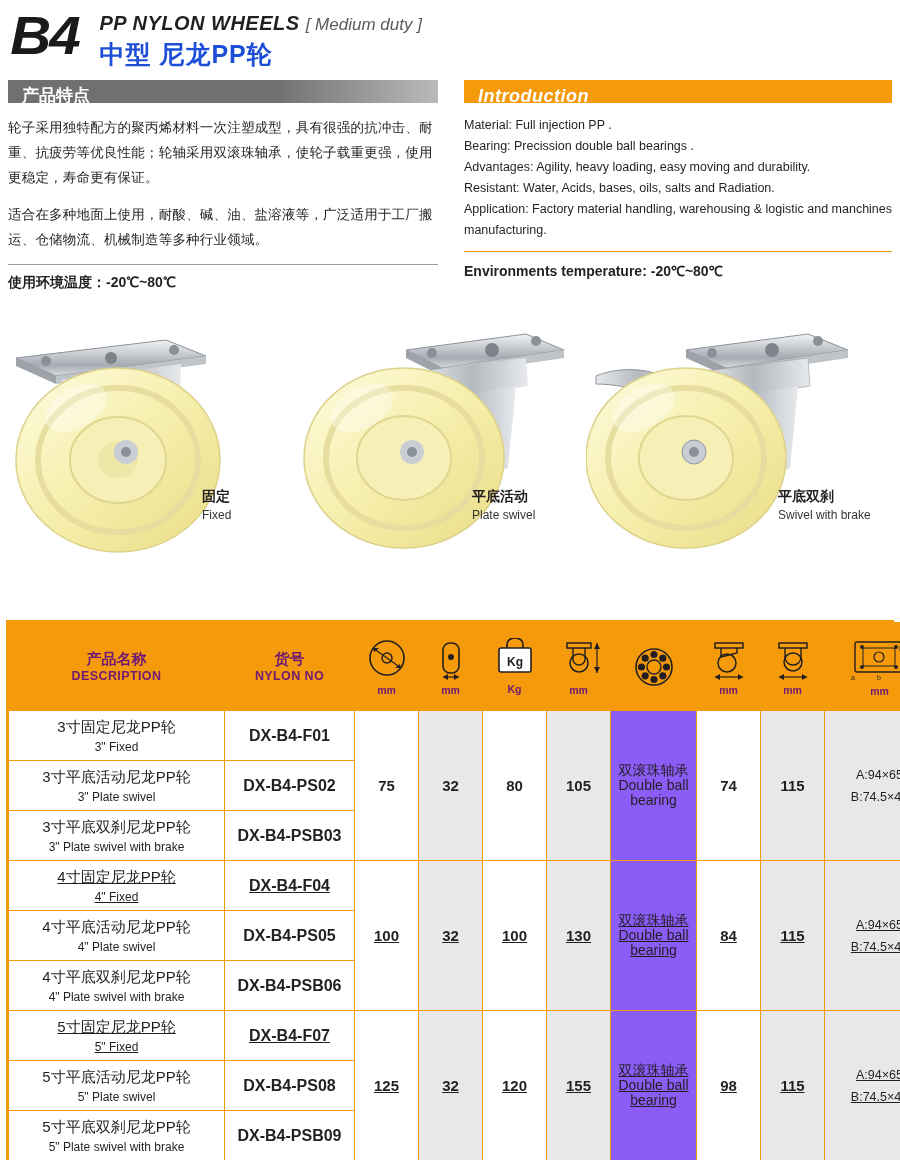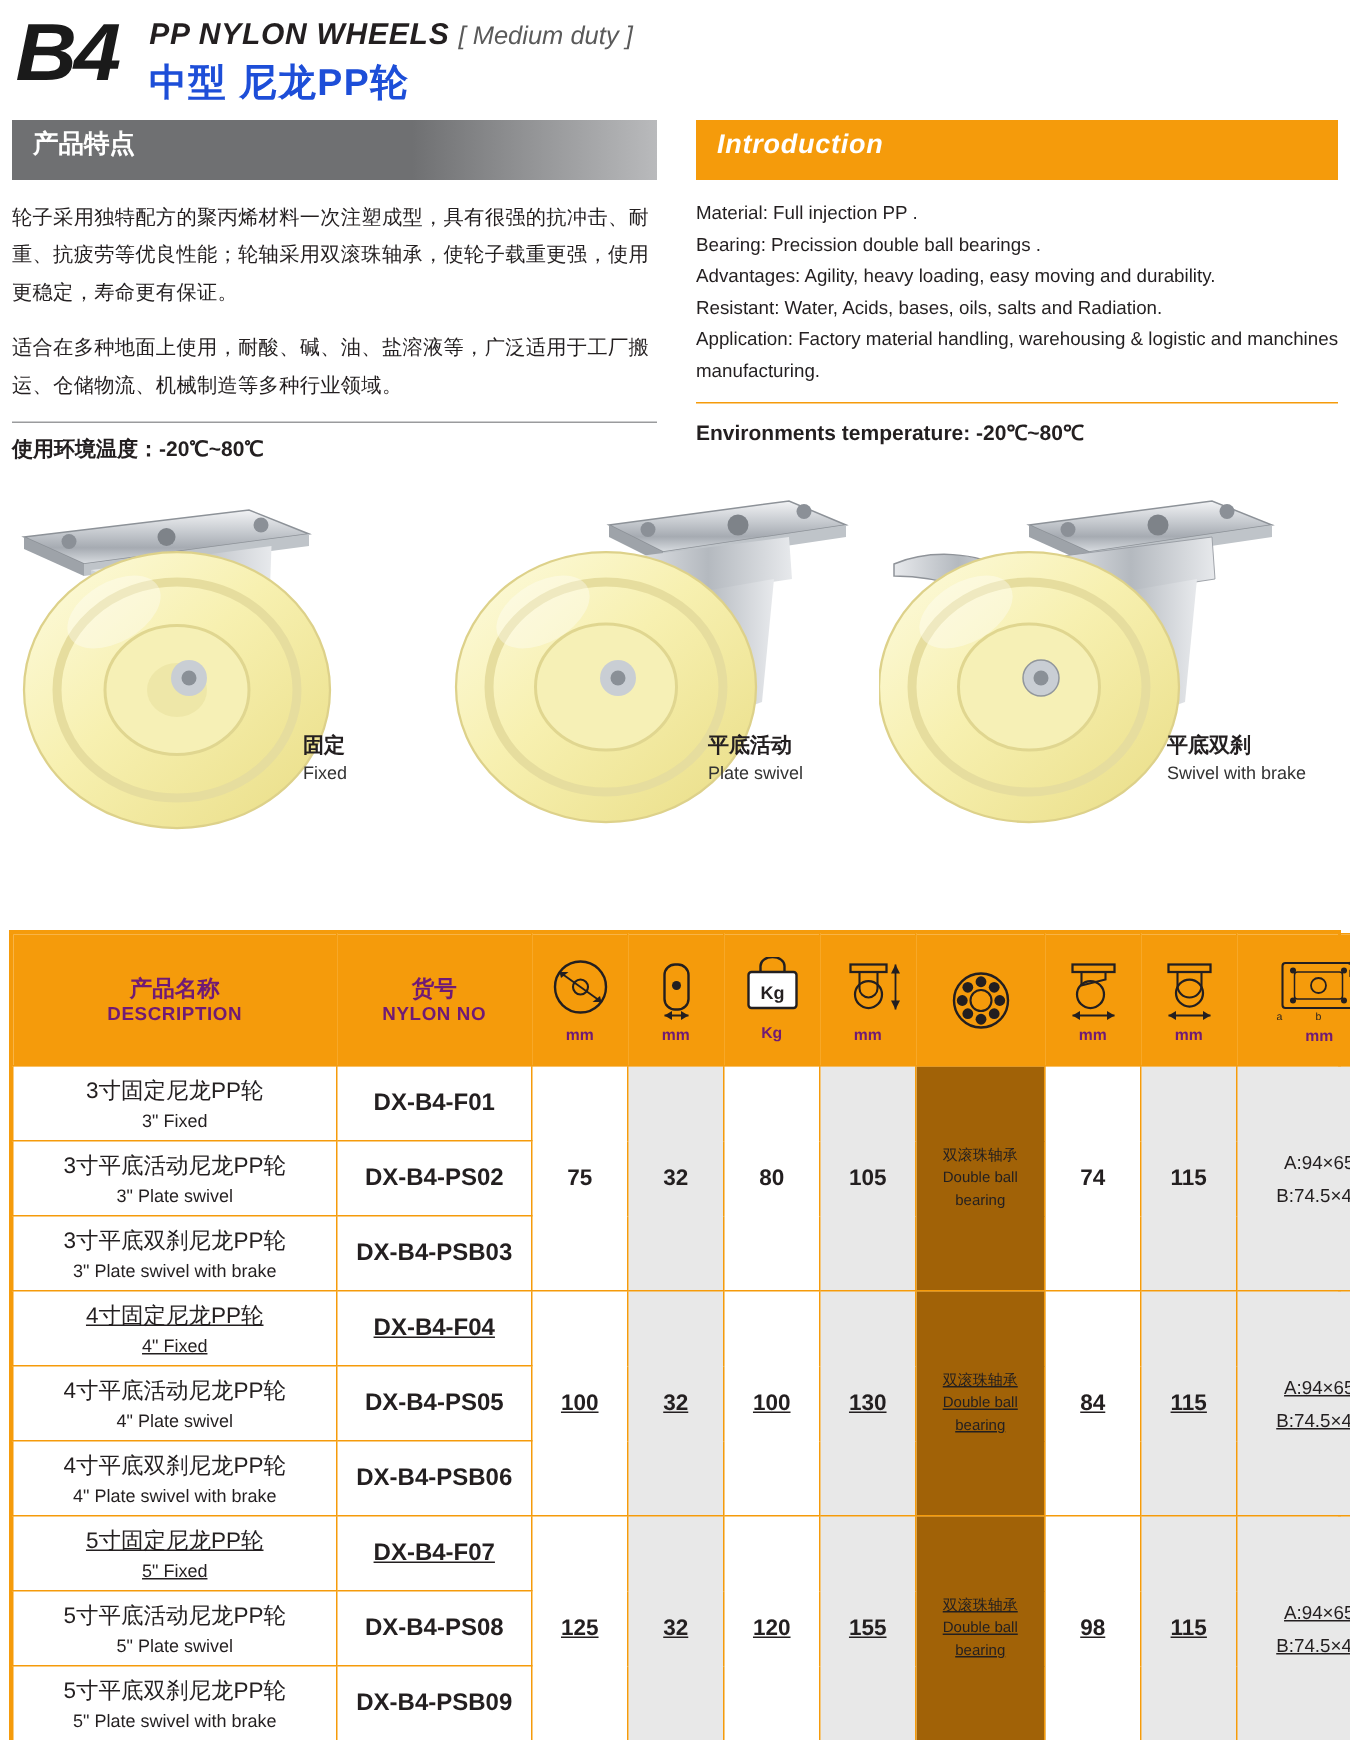--- a/index.html
+++ b/index.html
@@ -63,21 +63,21 @@
   
   .panels {
     position: relative;
     margin: 8px 0 0 0;
     height: 230px;
   }
   .panel-left { position: absolute; left: 8px; top: 0; width: 430px; }
   .panel-right { position: absolute; left: 464px; top: 0; width: 428px; }
 
   .bar {
-    height: 40px;
+    height: 23px;
     line-height: 32px;
     color: #ffffff;
     font-size: 17px;
     font-weight: bold;
     padding-left: 14px;
   }
   .bar-grey {
     background: linear-gradient(to right, #6f7072 0%, #6f7072 62%, #b9babc 100%);
   }
   .bar-orange {
@@ -183,21 +183,21 @@
     background: #ffffff;
   }
   .desc-cn { font-size: 15px; color:#231f20; }
   .desc-en { font-size: 12px; color:#231f20; margin-top: 3px; }
   .code-cell {
     font-size: 16px;
     font-weight: bold;
     color: #231f20;
   }
   .num-cell { font-size: 15px; font-weight: bold; color:#231f20; background:#ffffff;}
-  .bearing-cell { font-size: 10px; line-height: 15px; color:#231f20; background:#a16207; }
+  .bearing-cell { font-size: 14px; line-height: 15px; color:#231f20; background:#8b5cf6; }
   .ab-cell { font-size: 12.5px; line-height: 22px; color:#231f20; background:#e8e8e8; text-align:left; padding-left:12px;}
   .grey { background:#e8e8e8 !important; }
   .thick-top td { border-top: 2px solid #f59b0b; text-decoration: underline; }
 </style>
 </head>
 <body>
 
 <div class="header">
   <div class="b4">B4</div>
   <div class="head-texts">

